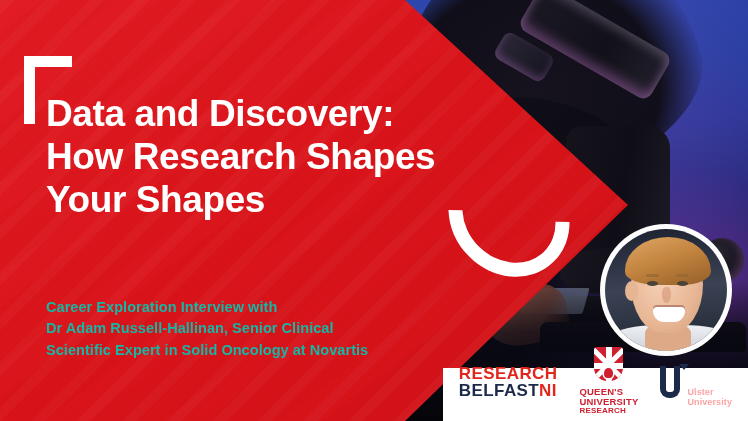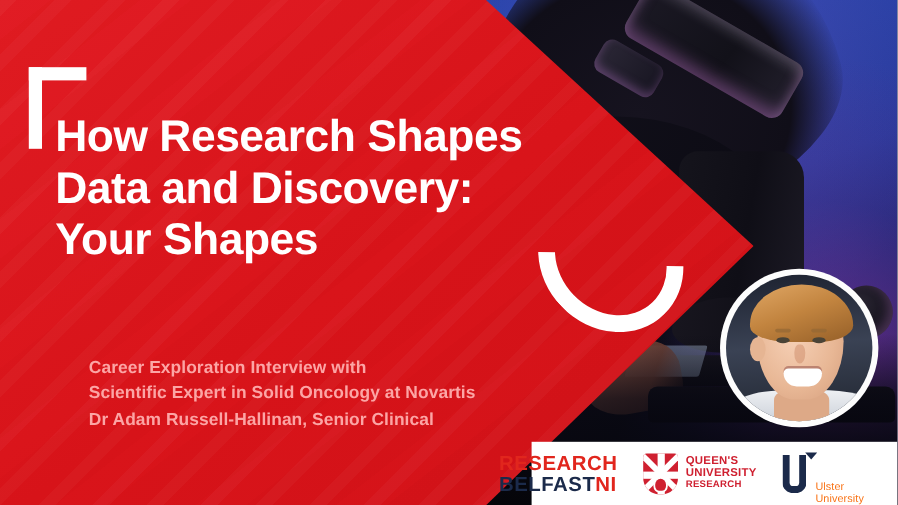--- a/index.html
+++ b/index.html
@@ -211,26 +211,25 @@
     line-height: 1.16;
     letter-spacing: -0.4px;
   }
   .headline .line { display: block; white-space: nowrap; }
 
   
   .subtitle {
     position: absolute;
     left: 46px; top: 297px;
     width: 420px;
-    color: #fca5a5;
+    color: #14b8a6;
     font-size: 14.5px;
     font-weight: bold;
     line-height: 1.48;
     letter-spacing: .05px;
-    margin-left: 28px;
   }
   .subtitle .line { display: block; white-space: nowrap; }
 
   
   .portrait {
     position: absolute;
     left: 600px; top: 224px;
     width: 132px; height: 132px;
     border-radius: 50%;
     background: #fdfdfd;
@@ -319,44 +318,44 @@
   .footer {
     position: absolute;
     left: 0; right: 0; bottom: 0;
     height: 53px;
     background: #ffffff;
     clip-path: polygon(443px 0, 748px 0, 748px 53px, 443px 53px);
     z-index: 4;
   }
   .footer-logos {
     position: absolute;
-    left: 0; bottom: 0;
+    left: 0; bottom: 13px;
     width: 748px; height: 53px;
     display: flex;
     align-items: center;
     justify-content: flex-end;
     gap: 22px;
-    padding-right: 28px;
+    padding-right: 16px;
     box-sizing: border-box;
     z-index: 5;
   }
 
   
   .logo-rcni {
     line-height: 1.0;
     font-weight: bold;
     letter-spacing: .4px;
     text-align: left;
   }
   .rcni-row1 { font-size: 17px; color: #e1261d; }
   .rcni-row2 { font-size: 17px; color: #1b2a4a; }
   .rcni-ni   { color: #e1261d; margin-top: 44px; }
 
   
-  .logo-qub { display: flex; align-items: center; gap: 6px; }
+  .logo-qub { display: flex; align-items: center; gap: 6px; flex-direction: column; }
   .qub-shield {
     position: relative;
     width: 29px; height: 34px;
     background: #cf2030;
     border-radius: 3px 3px 46% 46% / 3px 3px 40% 40%;
     overflow: hidden;
   }
   .qub-shield::before {
     content: "";
     position: absolute;
@@ -418,22 +417,22 @@
   }
   .ulster-chev {
     position: absolute;
     right: -7px; top: 0;
     width: 0; height: 0;
     border-left: 5px solid transparent;
     border-right: 5px solid transparent;
     border-top: 6px solid #1b2a4a;
   }
   .ulster-text {
-    font-weight: normal;
-    color: #f97316;
+    font-weight: bold;
+    color: #fca5a5;
     line-height: 1.08;
     letter-spacing: .1px;
     margin-top: 32px;
   }
   .ulster-l1 { font-size: 9px; }
   .ulster-l2 { font-size: 9px; }
 </style>
 </head>
 <body>
 
@@ -457,29 +456,29 @@
     <div class="bg-bench"></div>
   </div>
 
   <div class="red-panel"></div>
   <div class="red-sheen"></div>
 
   <div class="corner-bracket"></div>
   <div class="swoosh"></div>
 
   <h1 class="headline">
+    <span class="line">Data and Discovery:</span>
     <span class="line">How Research Shapes</span>
-    <span class="line">Data and Discovery:</span>
     <span class="line">Your Shapes</span>
   </h1>
 
   <div class="subtitle">
     <span class="line">Career Exploration Interview with</span>
+    <span class="line">Dr Adam Russell-Hallinan, Senior Clinical</span>
     <span class="line">Scientific Expert in Solid Oncology at Novartis</span>
-    <span class="line">Dr Adam Russell-Hallinan, Senior Clinical</span>
   </div>
 
   <div class="portrait">
     <div class="portrait-inner">
       <div class="pf-shirt"></div>
       <div class="pf-neck"></div>
       <div class="pf-face"></div>
       <div class="pf-ear"></div>
       <div class="pf-hair"></div>
       <div class="pf-brow-l"></div>

